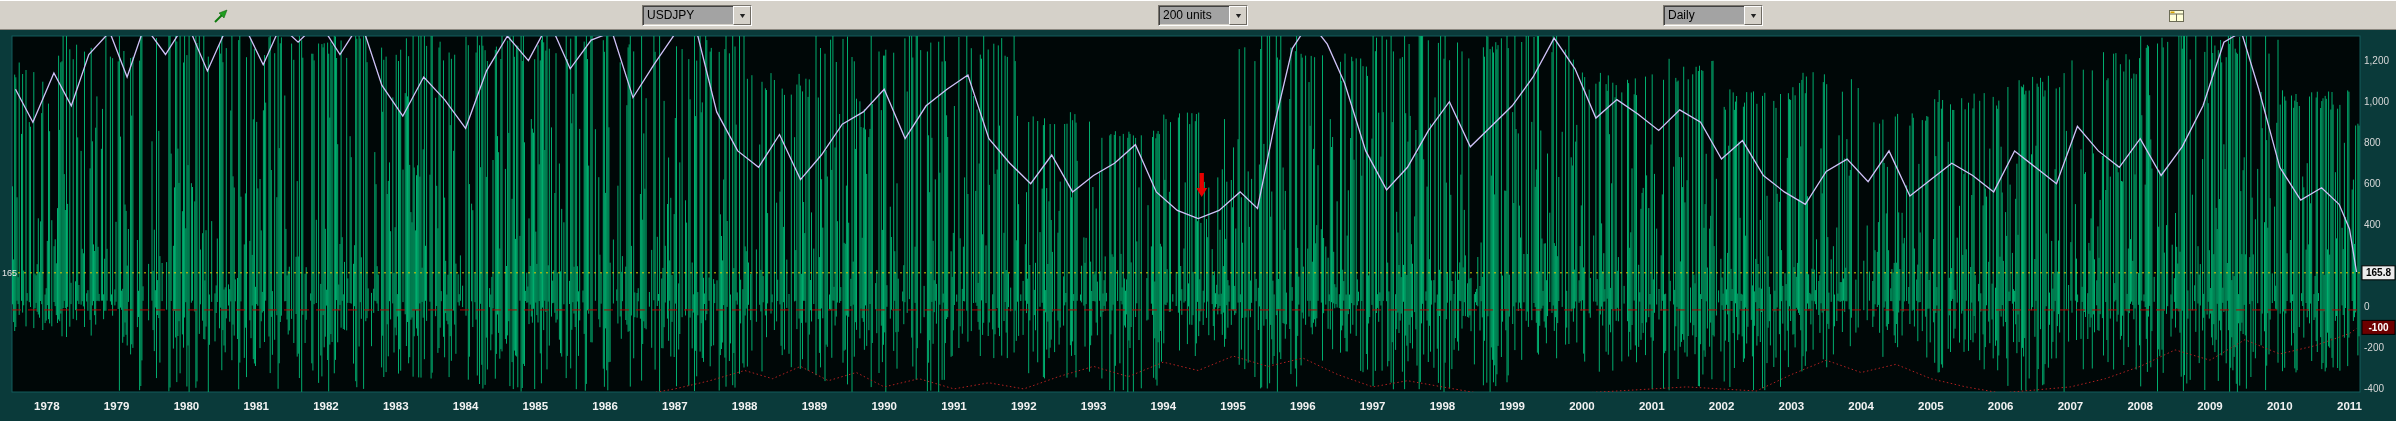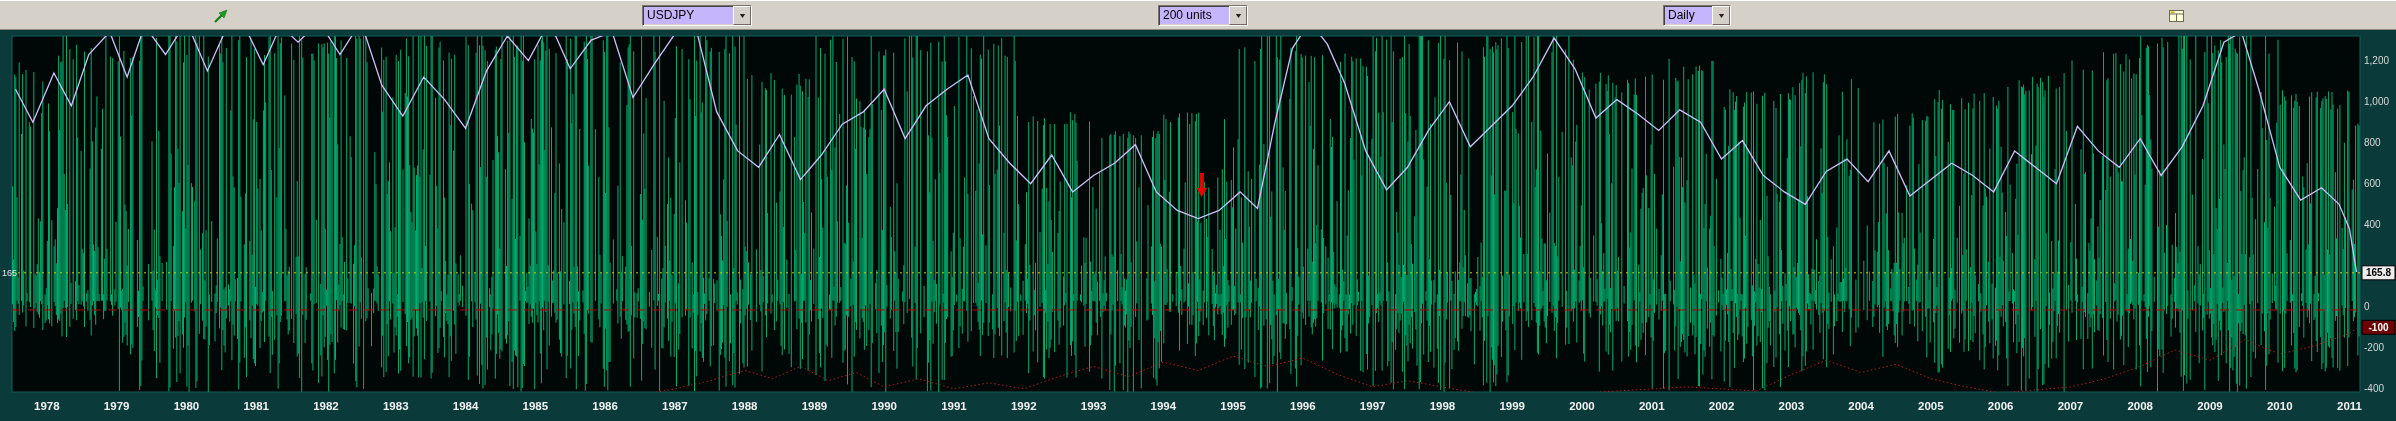--- a/index.html
+++ b/index.html
@@ -4,21 +4,21 @@
 <style>
   *{margin:0;padding:0;box-sizing:border-box}
   html,body{width:2396px;height:421px;overflow:hidden;background:#000;
     font-family:"Liberation Sans",sans-serif}
   .stage{position:relative;width:2396px;height:421px}
   
   .toolbar{position:absolute;top:0;left:0;width:2396px;height:30px;
     background:#d5d1c9;border-top:1px solid #ffffff;border-bottom:1px solid #8c8880;z-index:3}
   .tb-icon{position:absolute;top:4px;width:22px;height:22px;display:flex;
     align-items:center;justify-content:center;cursor:pointer}
-  .combo{position:absolute;top:4px;height:21px;background:#c4b5fd;
+  .combo{position:absolute;top:4px;height:21px;background:#a3a3a3;
     border:1px solid;border-color:#7a766e #fdfdfd #fdfdfd #7a766e;
     box-shadow:inset 1px 1px 0 #404040, inset -1px -1px 0 #d5d1c9;
     display:flex;align-items:stretch}
   .combo-text{flex:1;font-size:12px;line-height:19px;padding-left:4px;color:#000;
     white-space:nowrap;overflow:hidden}
   .combo-btn{width:18px;background:#d5d1c9;border:1px solid;
     border-color:#fdfdfd #6e6a62 #6e6a62 #fdfdfd;display:flex;align-items:center;
     justify-content:center;cursor:pointer}
   .combo-arrow{font-size:7px;color:#222;transform:scaleX(1.3)}
   
@@ -46,21 +46,21 @@
       </span>
     </div>
 
     <div class="combo" style="left:1158px;width:90px">
       <span class="combo-text">200 units</span>
       <span class="combo-btn">
         <span class="combo-arrow">▼</span>
       </span>
     </div>
 
-    <div class="combo" style="left:1663px;width:68px">
+    <div class="combo" style="left:1663px;width:100px">
       <span class="combo-text">Daily</span>
       <span class="combo-btn">
         <span class="combo-arrow">▼</span>
       </span>
     </div>
 
     <div class="tb-icon" style="left:2166px">
       <svg width="18" height="16" viewBox="0 0 18 16">
         <rect x="1.5" y="2.5" width="14" height="11" fill="#ffffd8" stroke="#6b6b55"></rect>
         <line x1="1.5" y1="6" x2="15.5" y2="6" stroke="#6b6b55"></line>

